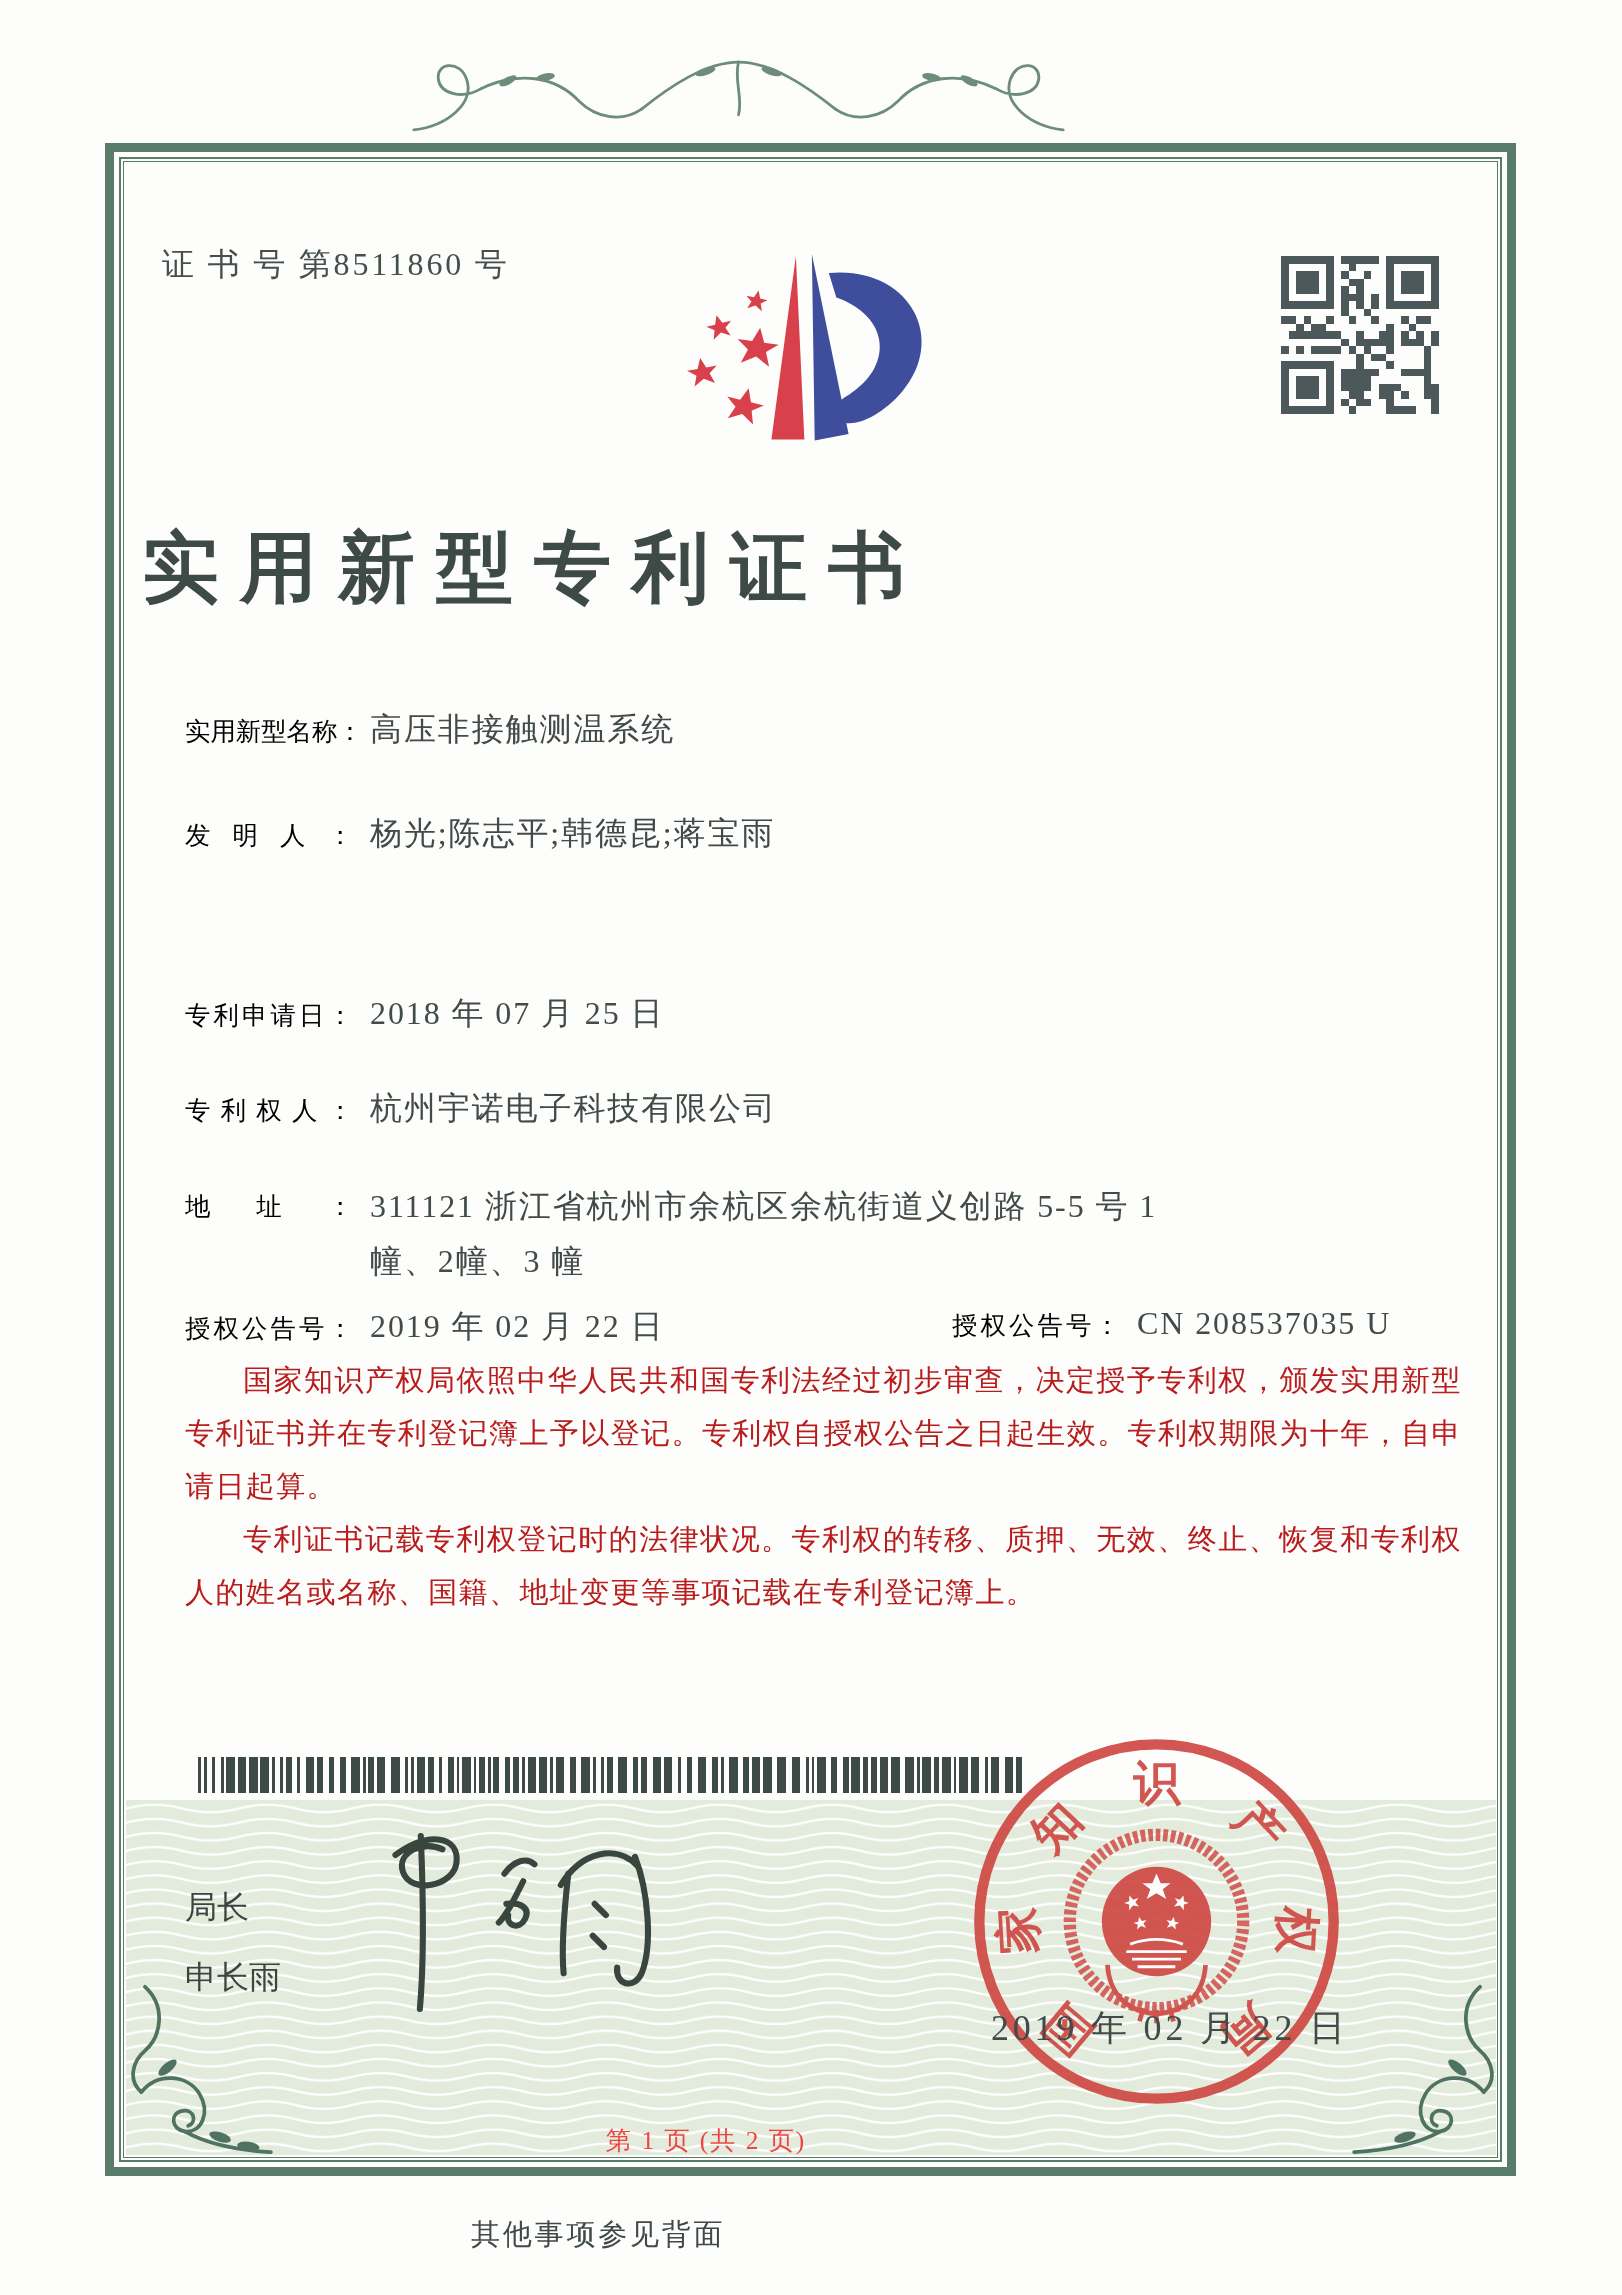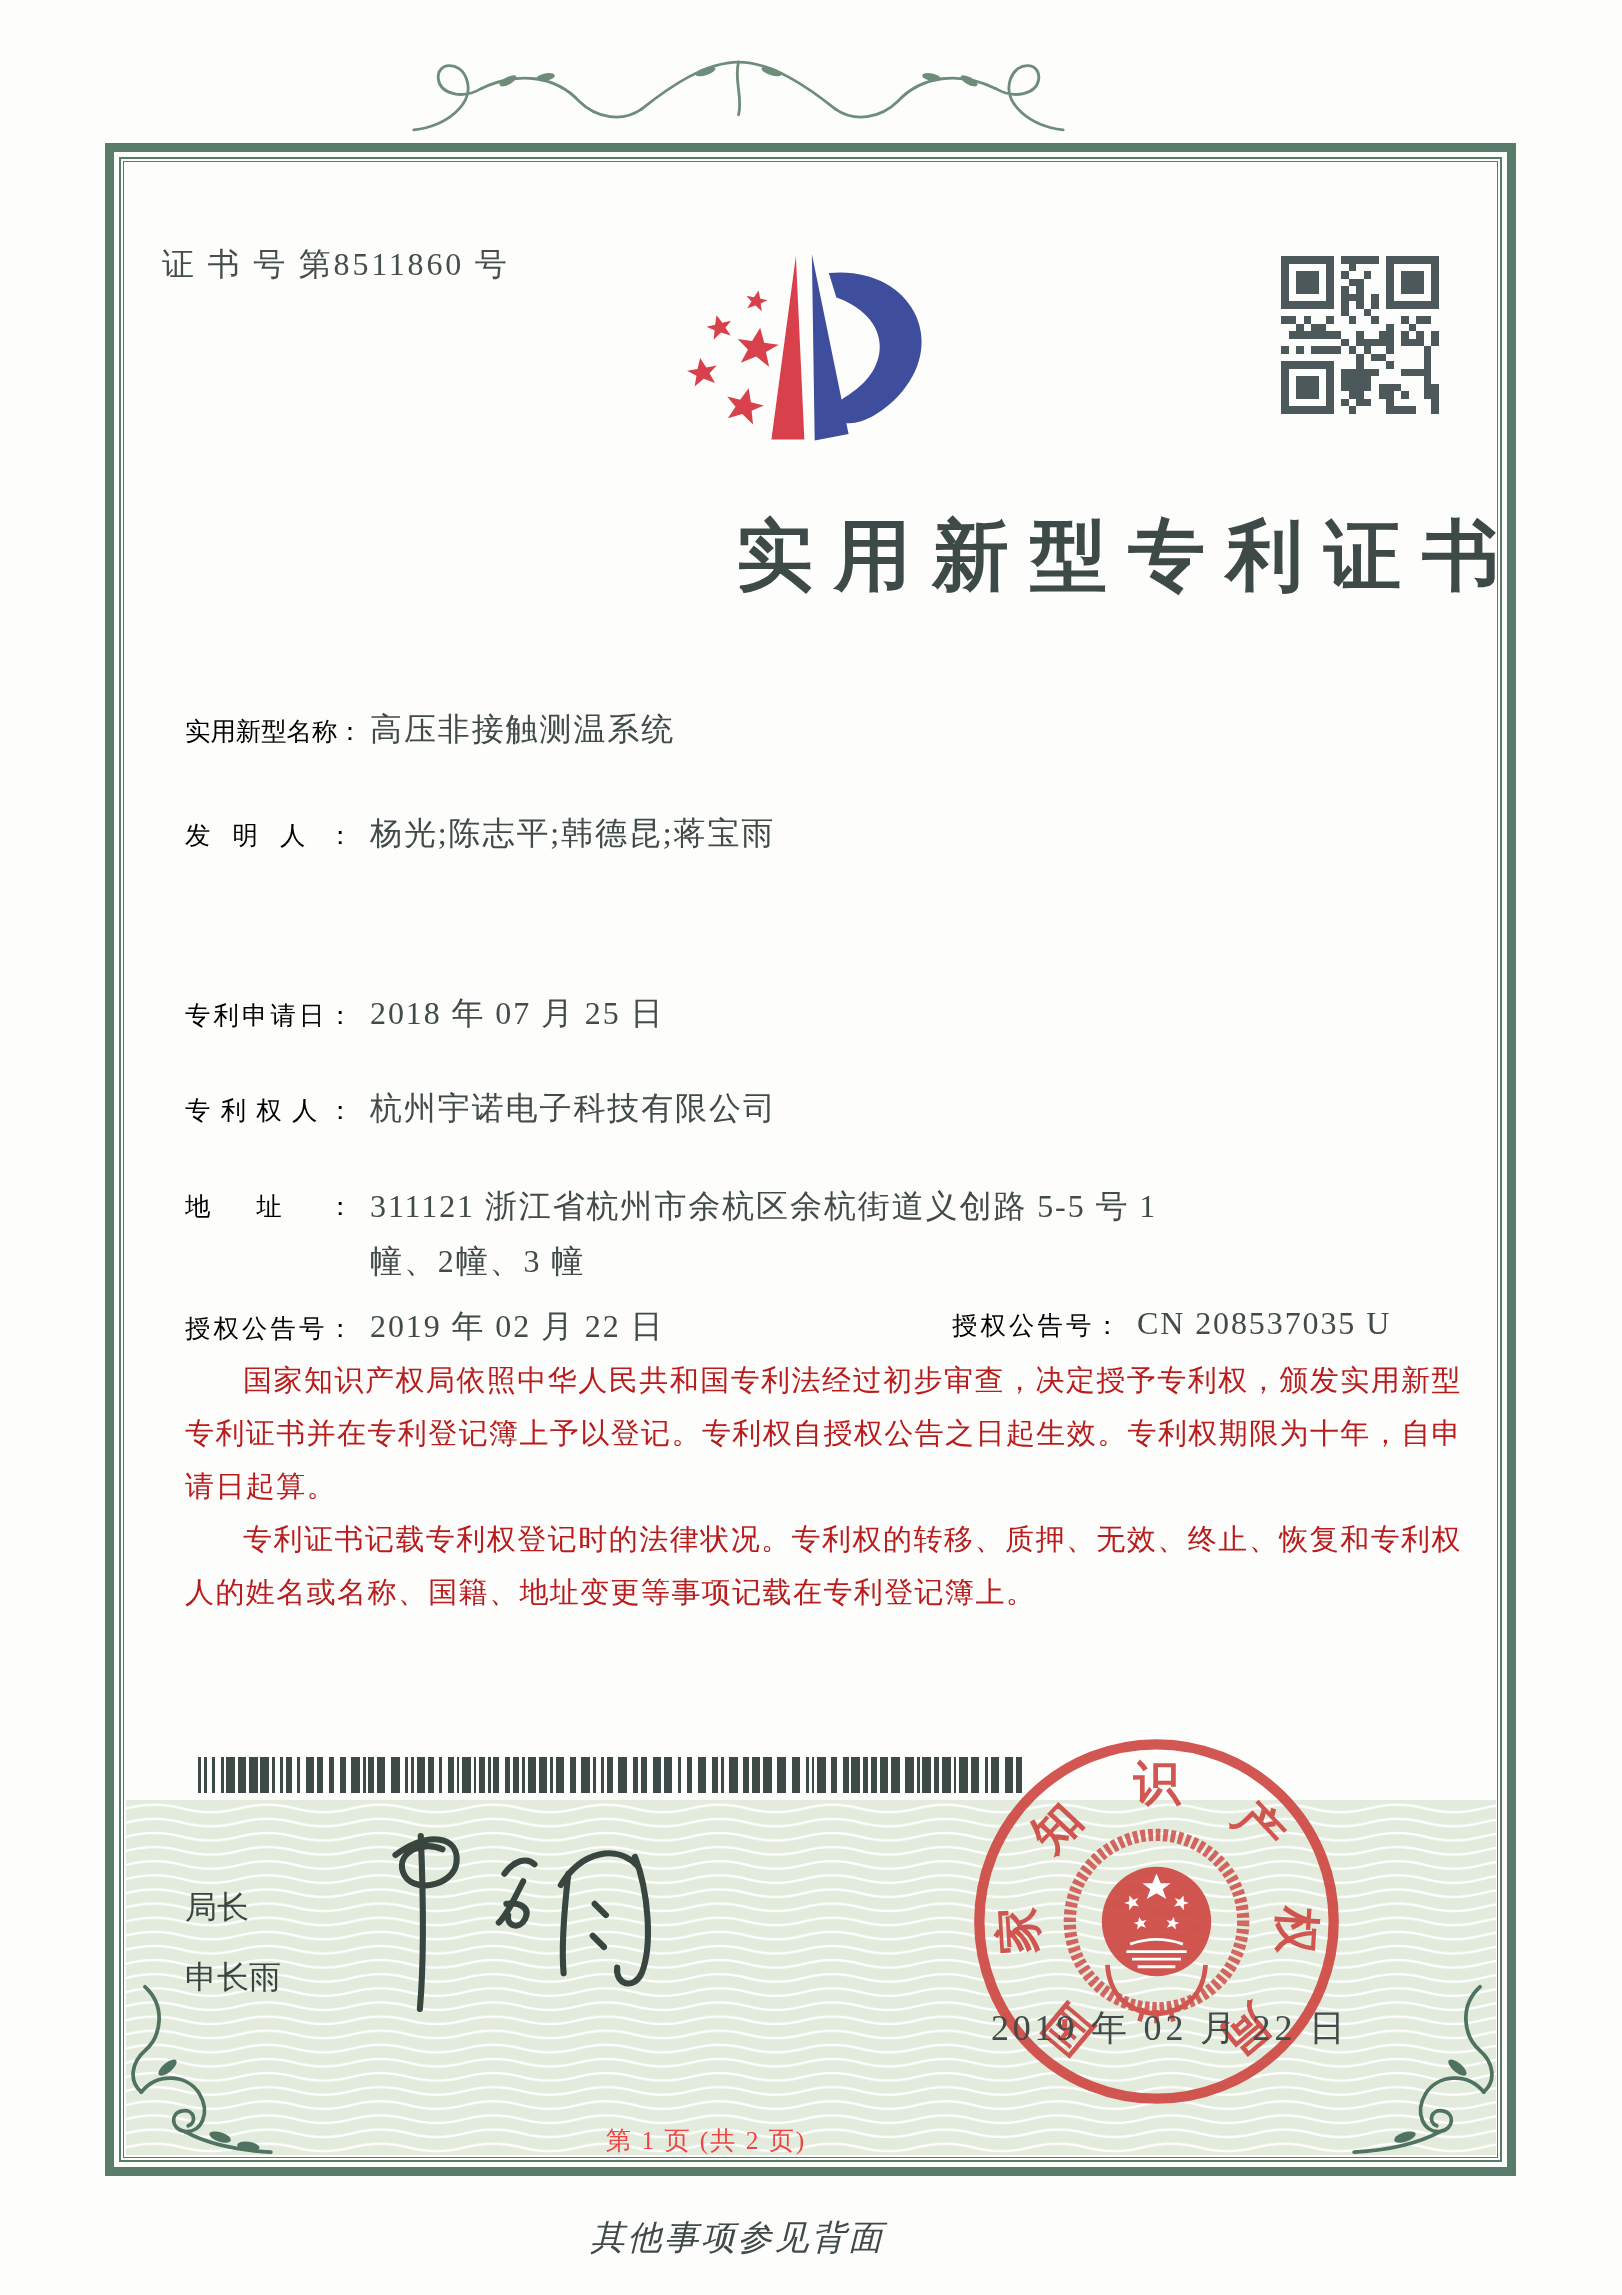--- a/index.html
+++ b/index.html
@@ -17,21 +17,21 @@
   .orn path{fill:none;stroke:#6d8d7a;stroke-width:3;stroke-linecap:round;}
   .orn .leaf{fill:#6d8d7a;stroke:none;}
   .orn-corner path{stroke:#4f7261;stroke-width:4;}
   .orn-corner .leaf{fill:#4f7261;}
 
   
   .cert-no{position:absolute;left:162px;top:243px;font-size:32px;letter-spacing:2.8px;color:#454f4c;}
   .logo{position:absolute;left:650px;top:224px;}
   .qr{position:absolute;left:1281px;top:256px;width:158px;height:158px;}
   .qr svg{width:100%;height:100%;fill:#4d585a;shape-rendering:crispEdges;}
-  .title{position:absolute;left:105px;top:501px;width:1411px;margin:4px;text-align:right;
+  .title{position:absolute;left:105px;top:501px;width:1411px;margin:16px;text-align:left;
     font-size:77px;font-weight:600;letter-spacing:21px;text-indent:21px;color:#3e4a47;}
 
   
   .row{position:absolute;left:185px;font-size:32px;color:#414b48;white-space:nowrap;}
   .flabel{display:inline-block;width:168px;font-size:25.4px;color:#000000;
     text-align:justify;text-align-last:justify;vertical-align:baseline;}
   .fvalue{font-size:32px;letter-spacing:1.9px;margin-left:17px;}
   .row-address{line-height:55px;white-space:normal;}
   .row-address .flabel{vertical-align:top;}
   .row-address .fvalue{display:inline-block;width:832px;vertical-align:top;white-space:normal;}
@@ -56,22 +56,22 @@
   .seal{position:absolute;left:968px;top:1733px;width:377px;height:377px;z-index:15;opacity:.93;}
   .seal svg{position:absolute;left:0;top:0;}
   .seal-char{position:absolute;left:50%;top:50%;width:53px;height:53px;margin:-26px 0 0 -26px;
     display:flex;align-items:center;justify-content:center;
     font-size:47px;font-weight:700;color:#cf4a45;}
   .seal-date{position:absolute;left:991px;top:2004px;font-size:36px;letter-spacing:3.8px;
     color:#414b49;z-index:40;white-space:nowrap;}
 
   .page-info{position:absolute;left:527px;top:2124px;width:358px;text-align:center;
     font-size:25.4px;letter-spacing:1.9px;color:#ef4444;z-index:20;}
-  .back-note{position:absolute;left:471px;top:2215px;width:414px;text-align:right;
-    font-size:34px;letter-spacing:2.8px;color:#3f4947;font-style:italic;}
+  .back-note{position:absolute;left:471px;top:2215px;width:414px;text-align:left;
+    font-size:29px;letter-spacing:2.8px;color:#3f4947;}
 </style>
 </head>
 <body>
 
 <div class="page">
 
   <svg class="orn" style="left:395px;top:43px;" width="687" height="104" viewBox="0 0 730 110">
     <g>
       <path d="M20,92 C55,88 85,64 76,38 C69,18 44,20 46,38 C48,54 72,60 92,48"></path>
       <path d="M92,48 C130,30 170,34 196,62 C214,80 242,84 262,70"></path>

